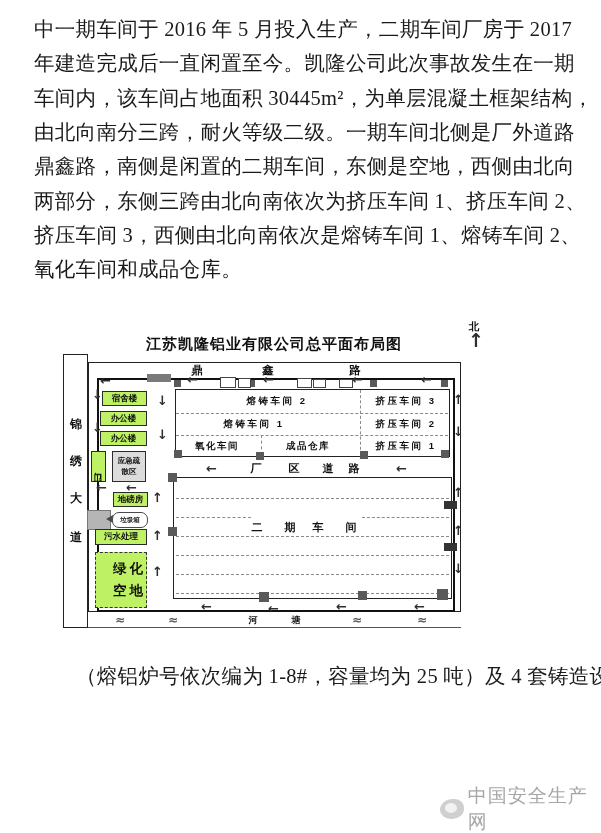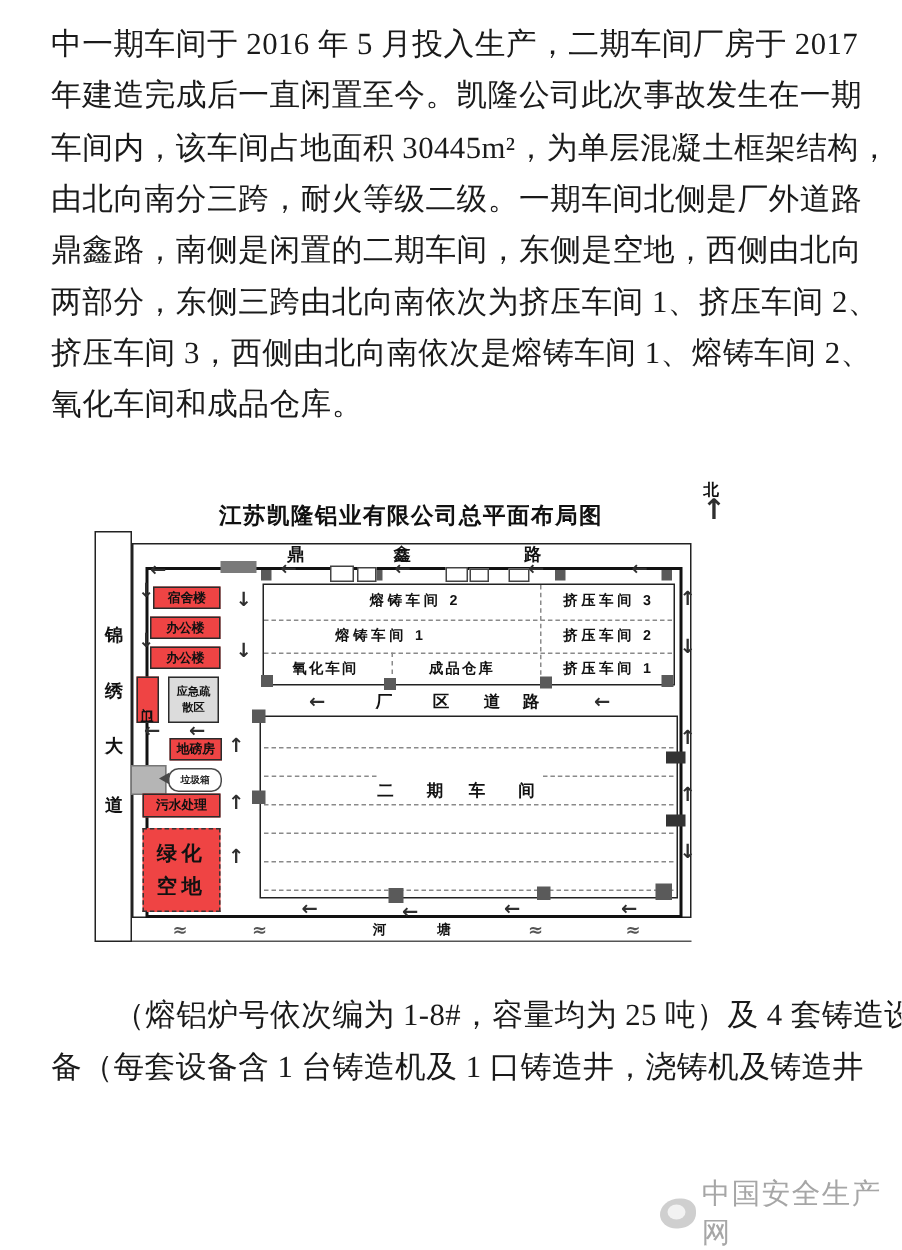--- a/index.html
+++ b/index.html
@@ -5,21 +5,21 @@
   html,body{margin:0;padding:0;background:#ffffff;}
   .page{position:relative;width:601px;height:833px;background:#ffffff;overflow:hidden;
         font-family:"Liberation Serif","DejaVu Serif",serif;color:#1a1a1a;}
   
   .para{position:absolute;left:34px;right:28px;}
   .para .ln{height:34.3px;display:flex;align-items:center;white-space:nowrap;
             font-size:20.5px;letter-spacing:0.3px;}
   .para-bottom .ln{height:35px;}
   .para-bottom .ln:first-child{padding-left:42px;}
   
-  .bx{position:absolute;border:1.3px solid #2b2b2b;background:#ef4444;
+  .bx{position:absolute;border:1.3px solid #2b2b2b;background:#bef264;
       display:flex;flex-direction:column;align-items:center;justify-content:center;text-align:center;
       font-family:"Liberation Sans","DejaVu Sans",sans-serif;font-weight:bold;color:#111;box-sizing:border-box;}
   .frame{position:absolute;border:1.4px solid #222;background:#ffffff;box-sizing:border-box;}
   .fence{position:absolute;border:2px solid #111;background:transparent;box-sizing:border-box;}
   .lbl{position:absolute;transform:translate(-50%,-50%);white-space:nowrap;
        font-family:"Liberation Sans","DejaVu Sans",sans-serif;font-weight:bold;color:#111;}
   .ar{position:absolute;font-family:"DejaVu Sans","Liberation Sans",sans-serif;
       color:#2f2f2f;font-weight:bold;line-height:1;}
   .sq{position:absolute;background:#5a5a5a;}
   .door{position:absolute;background:#fff;border:1px solid #444;box-sizing:border-box;}
@@ -81,21 +81,21 @@
     <div class="bx vert" style="left:91px;top:451px;width:15px;height:31px;font-size:8.5px;">门卫</div>
     <div class="bx" style="left:112px;top:451px;width:34px;height:31px;font-size:7.5px;background:#dcdcdc;line-height:1.35;">
       <div>应急疏</div>
       <div>散区</div>
     </div>
     <div class="bx" style="left:113px;top:492px;width:35px;height:15px;font-size:8.5px;">地磅房</div>
     <div class="sq" style="left:87px;top:510px;width:22px;height:18px;background:#b5b5b5;border:1px solid #777;"></div>
     <div class="tri" style="left:106px;top:515px;"></div>
     <div class="callout" style="left:112px;top:512px;width:34px;height:14px;font-size:6.5px;">垃圾箱</div>
     <div class="bx" style="left:95px;top:529px;width:52px;height:16px;font-size:8.5px;">污水处理</div>
-    <div class="bx" style="left:95px;top:552px;width:52px;height:56px;font-size:13.5px;border:1.4px dashed #333;letter-spacing:3px;line-height:1.6;">
+    <div class="bx" style="left:95px;top:552px;width:52px;height:56px;font-size:13.5px;border:1.4px dashed #333;letter-spacing:3px;line-height:1.6;align-items:flex-end;">
       <div>绿化</div>
       <div>空地</div>
     </div>
 
     <div class="ar" style="left:100px;top:374px;font-size:13px;">←</div>
     <div class="ar" style="left:92px;top:388px;font-size:13px;">↓</div>
     <div class="ar" style="left:92px;top:421px;font-size:13px;">↓</div>
     <div class="ar" style="left:157px;top:394px;font-size:13px;">↓</div>
     <div class="ar" style="left:157px;top:428px;font-size:13px;">↓</div>
     <div class="ar" style="left:96px;top:481px;font-size:13px;">←</div>
@@ -181,21 +181,20 @@
     <div class="wave" style="left:115px;top:613px;font-size:12px;">≈</div>
     <div class="wave" style="left:168px;top:613px;font-size:12px;">≈</div>
     <div class="wave" style="left:352px;top:613px;font-size:12px;">≈</div>
     <div class="wave" style="left:417px;top:613px;font-size:12px;">≈</div>
     <div class="lbl" style="left:253px;top:620px;font-size:9px;">河</div>
     <div class="lbl" style="left:296px;top:620px;font-size:9px;">塘</div>
   </div>
 
   <div class="para para-bottom" style="top:658px;">
     <div class="ln">（熔铝炉号依次编为 1-8#，容量均为 25 吨）及 4 套铸造设</div>
-    <div class="ln">备（每套设备含 1 台铸造机及 1 口铸造井，浇铸机及铸造井</div>
   </div>
 
   <div class="wm">
     <div class="wm-logo"></div>
     <div class="wm-text">中国安全生产网</div>
   </div>
 
 </div>
 
 </body></html>

